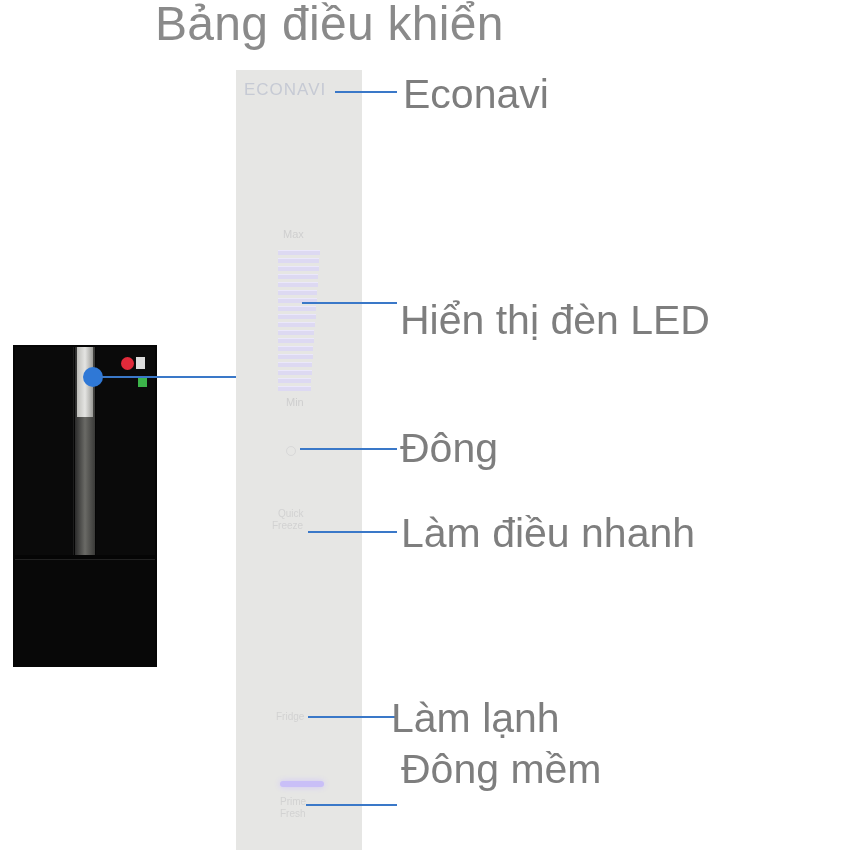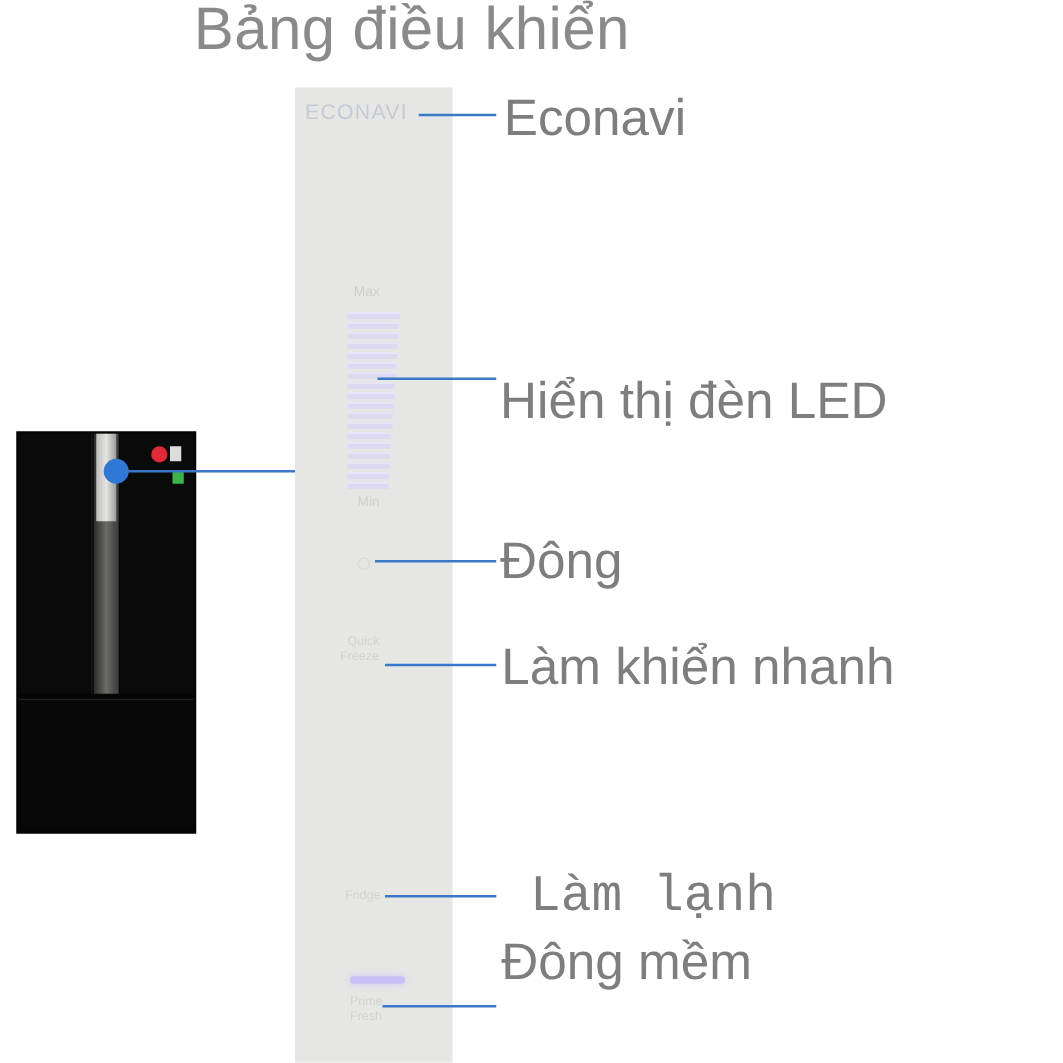--- a/index.html
+++ b/index.html
@@ -84,15 +84,15 @@
 <div class="line" style="left:335px; top:91px; width:62px;"></div>
 <div class="line" style="left:302px; top:302px; width:95px;"></div>
 <div class="line" style="left:300px; top:448px; width:97px;"></div>
 <div class="line" style="left:308px; top:531px; width:89px;"></div>
 <div class="line" style="left:308px; top:716px; width:89px;"></div>
 <div class="line" style="left:306px; top:804px; width:91px;"></div>
 
 <div class="label" style="left:403px; top:70px;">Econavi</div>
 <div class="label" style="left:400px; top:281px;margin-top:15px;">Hiển thị đèn LED</div>
 <div class="label" style="left:400px; top:424px;">Đông</div>
-<div class="label" style="left:401px; top:509px;">Làm khiển nhanh</div>
-<div class="label" style="left:424px; top:694px;font-family:Liberation Mono, monospace;">Làm lạnh</div>
+<div class="label" style="left:401px; top:509px;">Làm điều nhanh</div>
+<div class="label" style="left:391px; top:694px;">Làm lạnh</div>
 <div class="label" style="left:401px; top:745px;">Đông mềm</div>
 
 </body></html>

